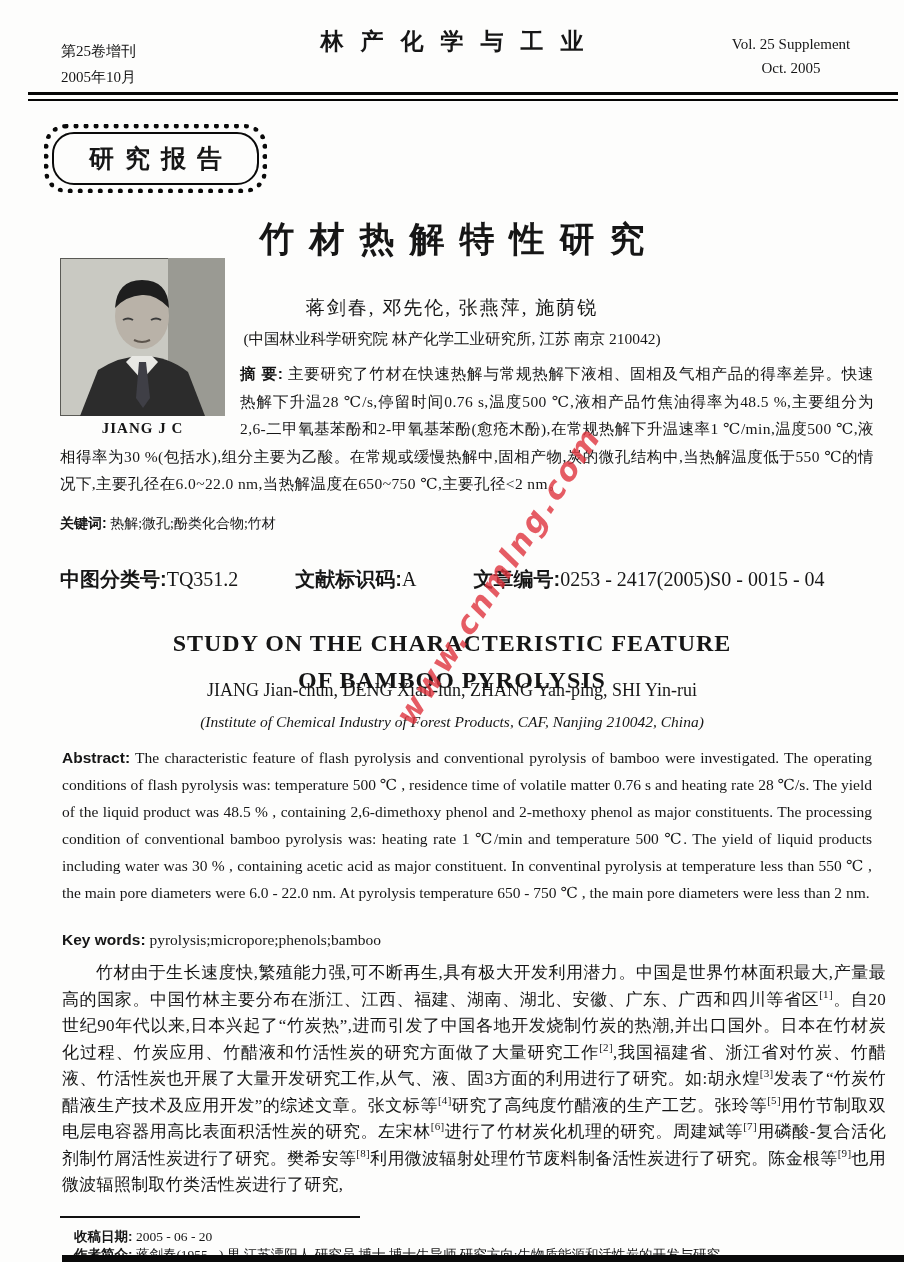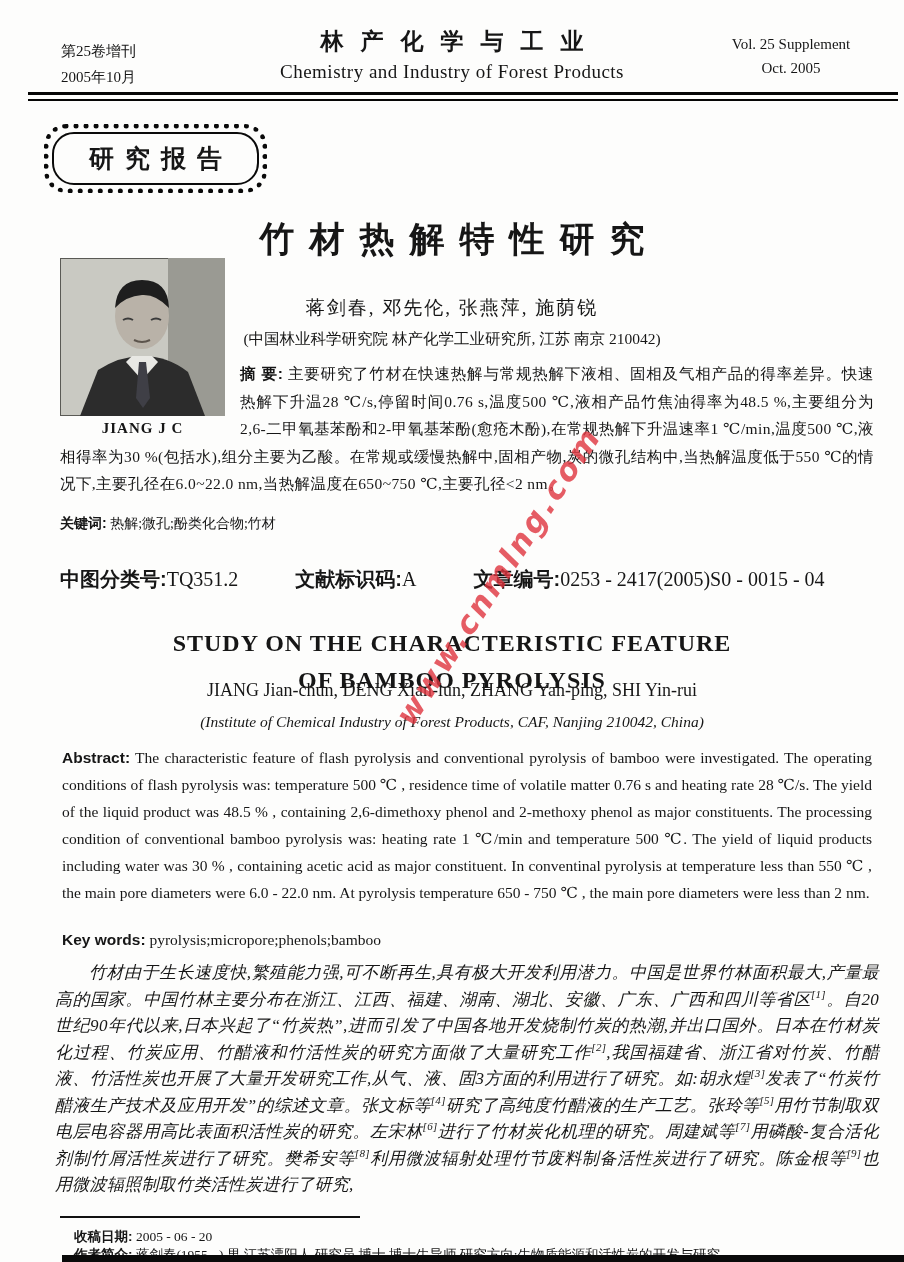--- a/index.html
+++ b/index.html
@@ -42,22 +42,22 @@
   .clc .seg { margin-right:52px; }
 
   .title-en { position:absolute; left:0; right:0; top:596px; text-align:center; font-size:24px; font-weight:600; letter-spacing:1px; line-height:37px;margin-top:29px; }
   .authors-en { position:absolute; left:0; right:0; top:680px; text-align:center; font-size:18px; }
   .affil-en { position:absolute; left:0; right:0; top:713px; text-align:center; font-size:15.5px; font-style:italic; }
 
   .abs-en { position:absolute; left:62px; top:744px; width:810px; font-size:15.5px; line-height:27px; text-align:justify; }
   .kw-en  { position:absolute; left:62px; top:931px; font-size:15.5px; }
 
   
-  .body-cn { position:absolute; left:55px; top:960px; width:824px; font-size:17px; line-height:26.5px;
-             text-align:justify; text-indent:2em; letter-spacing:0.3px;font-style:italic; }
+  .body-cn { position:absolute; left:62px; top:960px; width:824px; font-size:17px; line-height:26.5px;
+             text-align:justify; text-indent:2em; letter-spacing:0.3px; }
   .body-cn sup, .abs-cn sup { font-size:11px; line-height:0; }
 
   
   .foot-rule { position:absolute; left:60px; top:1216px; width:300px; border-top:2px solid #111; }
   .foot-1 { position:absolute; left:74px; top:1228px; font-size:13.5px; }
   .foot-2 { position:absolute; left:74px; top:1246px; font-size:13.5px; white-space:nowrap; }
   .foot-1 .lbl, .foot-2 .lbl { font-size:13.5px; }
 
   .bottom-bar { position:absolute; left:62px; right:0; top:1255px; height:7px; background:#0a0a0a; }
 
@@ -71,21 +71,20 @@
 <body>
 
 <div class="page">
 
   <div class="hdr-left">
     <div>第25卷增刊</div>
     <div>2005年10月</div>
   </div>
   <div class="hdr-center">
     <div class="hdr-cn">林产化学与工业</div>
-    <div class="hdr-en">Chemistry and Industry of Forest Products</div>
   </div>
   <div class="hdr-right">
     <div>Vol. 25 Supplement</div>
     <div>Oct. 2005</div>
   </div>
   <div class="rule-double"></div>
 
   <div class="badge-outer">
     <div class="badge-inner">研究报告</div>
   </div>

